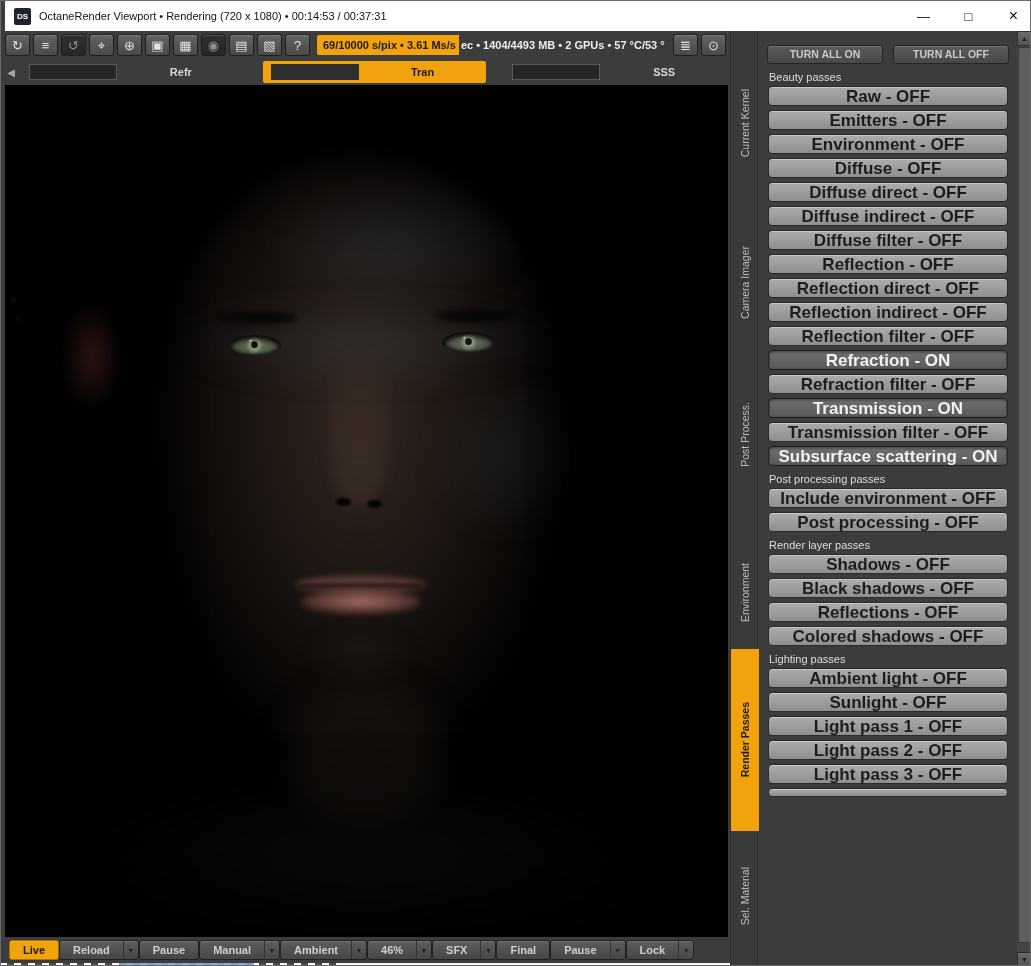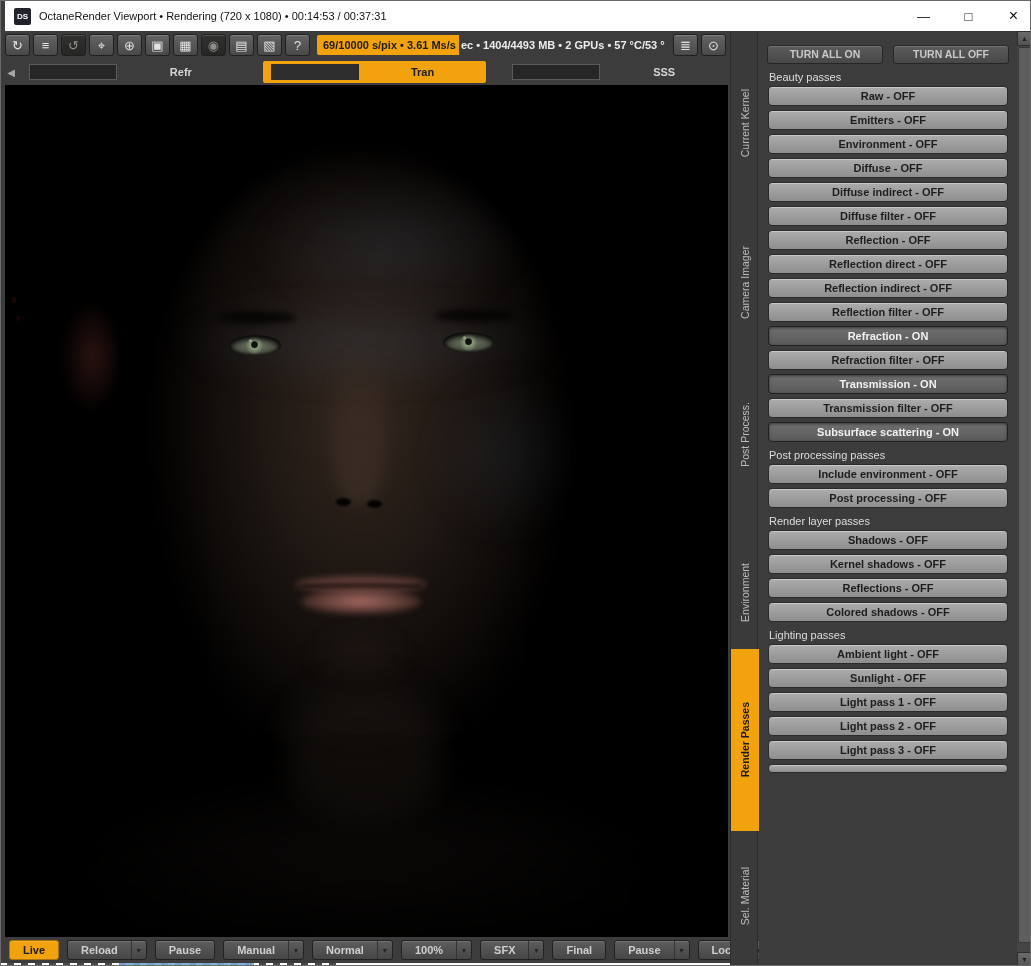--- a/index.html
+++ b/index.html
@@ -116,21 +116,21 @@
   .vp-speck2 { left: 11px; top: 231px; width: 4px; height: 5px; border-radius: 50%; background: #6b1d17; }
   .vp-neck { left: 280px; top: 600px; width: 160px; height: 140px; border-radius: 50%;
     background: rgba(30,23,19,0.5); filter: blur(15px); }
   .vp-torso { left: 40px; top: 690px; width: 640px; height: 240px; border-radius: 50%;
     background: radial-gradient(ellipse, rgba(24,19,16,0.85), rgba(0,0,0,0) 75%); filter: blur(22px); }
   .vp-vignette { inset: 0; box-shadow: inset 0 0 120px 60px #000; }
 
   
   .bottom-bar {
     position: absolute; left: 0; top: 936px; width: 729px; height: 26px;
-    background: #3c3c3c; display: flex; align-items: center; padding-left: 8px; gap: 8px;
+    background: #3c3c3c; display: flex; align-items: center; padding-left: 8px; 
   }
   .bb-btn {
     height: 20px; display: flex; align-items: stretch;
     background: linear-gradient(#5d5d5d, #464646); border: 1px solid #212121;
     border-radius: 3px; color: #cfcfcf; font-size: 11px; font-weight: bold;
     box-shadow: inset 0 1px 0 rgba(255,255,255,0.15);
   }
   .bb-label { padding: 0 13px; display: flex; align-items: center; }
   .bb-arrow { width: 15px; border-left: 1px solid #333; display: flex; align-items: center;
     justify-content: center; font-size: 7px; color: #242424; }
@@ -166,21 +166,21 @@
   .top-buttons { display: flex; gap: 10px; justify-content: space-between; }
   .top-btn {
     flex: 1; height: 19px; line-height: 17px; text-align: center;
     background: linear-gradient(#5c5c5c, #474747); border: 1px solid #262626; border-radius: 3px;
     color: #c9c9c9; font-size: 10.5px; font-weight: bold;
     box-shadow: inset 0 1px 0 rgba(255,255,255,0.15);
   }
   .section-label { font-size: 11px; color: #dedede; margin: 7px 0 1px 2px; }
   .pass-btn {
     height: 20px; line-height: 19px; margin: 3px 1px 4px 1px; text-align: center;
-    font-size: 11px; font-weight: bold; border-radius: 4px; border: 1px solid #2b2b2b;
+    font-size: 17px; font-weight: bold; border-radius: 4px; border: 1px solid #2b2b2b;
   }
   .pass-btn.off { background: linear-gradient(#acacac, #8e8e8e); color: #1d1d1d;
     box-shadow: inset 0 1px 0 rgba(255,255,255,0.35); }
   .pass-btn.on { background: linear-gradient(#707070, #5a5a5a); color: #f1f1f1;
     border-color: #202020; box-shadow: inset 0 1px 3px rgba(0,0,0,0.5); }
   .pass-btn.partial { height: 9px; margin-bottom: 0; }
 
   
   .scrollbar { position: absolute; left: 1016px; top: 30px; width: 15px; height: 936px; background: #454545; }
   .sb-btn { position: absolute; left: 0; width: 15px; height: 15px;
@@ -310,25 +310,25 @@
         <span class="bb-arrow">▼</span>
       </div>
       <div class="bb-btn">
         <span class="bb-label">Pause</span>
       </div>
       <div class="bb-btn">
         <span class="bb-label">Manual</span>
         <span class="bb-arrow">▼</span>
       </div>
       <div class="bb-btn">
-        <span class="bb-label">Normal</span>
-        <span class="bb-arrow">▼</span>
-      </div>
-      <div class="bb-btn">
-        <span class="bb-label">100%</span>
+        <span class="bb-label">Ambient</span>
+        <span class="bb-arrow">▼</span>
+      </div>
+      <div class="bb-btn">
+        <span class="bb-label">46%</span>
         <span class="bb-arrow">▼</span>
       </div>
       <div class="bb-btn">
         <span class="bb-label">SFX</span>
         <span class="bb-arrow">▼</span>
       </div>
       <div class="bb-btn">
         <span class="bb-label">Final</span>
       </div>
       <div class="bb-btn">
@@ -372,41 +372,42 @@
       <div class="top-btn">TURN ALL ON</div>
       <div class="top-btn">TURN ALL OFF</div>
     </div>
     <div>
         <div class="panel-section">
           <div class="section-label">Beauty passes</div>
           <div class="pass-btn off">Raw - OFF</div>
           <div class="pass-btn off">Emitters - OFF</div>
           <div class="pass-btn off">Environment - OFF</div>
           <div class="pass-btn off">Diffuse - OFF</div>
+          <div class="pass-btn off">Diffuse direct - OFF</div>
           <div class="pass-btn off">Diffuse indirect - OFF</div>
           <div class="pass-btn off">Diffuse filter - OFF</div>
           <div class="pass-btn off">Reflection - OFF</div>
           <div class="pass-btn off">Reflection direct - OFF</div>
           <div class="pass-btn off">Reflection indirect - OFF</div>
           <div class="pass-btn off">Reflection filter - OFF</div>
           <div class="pass-btn on">Refraction - ON</div>
           <div class="pass-btn off">Refraction filter - OFF</div>
           <div class="pass-btn on">Transmission - ON</div>
           <div class="pass-btn off">Transmission filter - OFF</div>
           <div class="pass-btn on">Subsurface scattering - ON</div>
         </div>
         <div class="panel-section">
           <div class="section-label">Post processing passes</div>
           <div class="pass-btn off">Include environment - OFF</div>
           <div class="pass-btn off">Post processing - OFF</div>
         </div>
         <div class="panel-section">
           <div class="section-label">Render layer passes</div>
           <div class="pass-btn off">Shadows - OFF</div>
-          <div class="pass-btn off">Kernel shadows - OFF</div>
+          <div class="pass-btn off">Black shadows - OFF</div>
           <div class="pass-btn off">Reflections - OFF</div>
           <div class="pass-btn off">Colored shadows - OFF</div>
         </div>
         <div class="panel-section">
           <div class="section-label">Lighting passes</div>
           <div class="pass-btn off">Ambient light - OFF</div>
           <div class="pass-btn off">Sunlight - OFF</div>
           <div class="pass-btn off">Light pass 1 - OFF</div>
           <div class="pass-btn off">Light pass 2 - OFF</div>
           <div class="pass-btn off">Light pass 3 - OFF</div>

